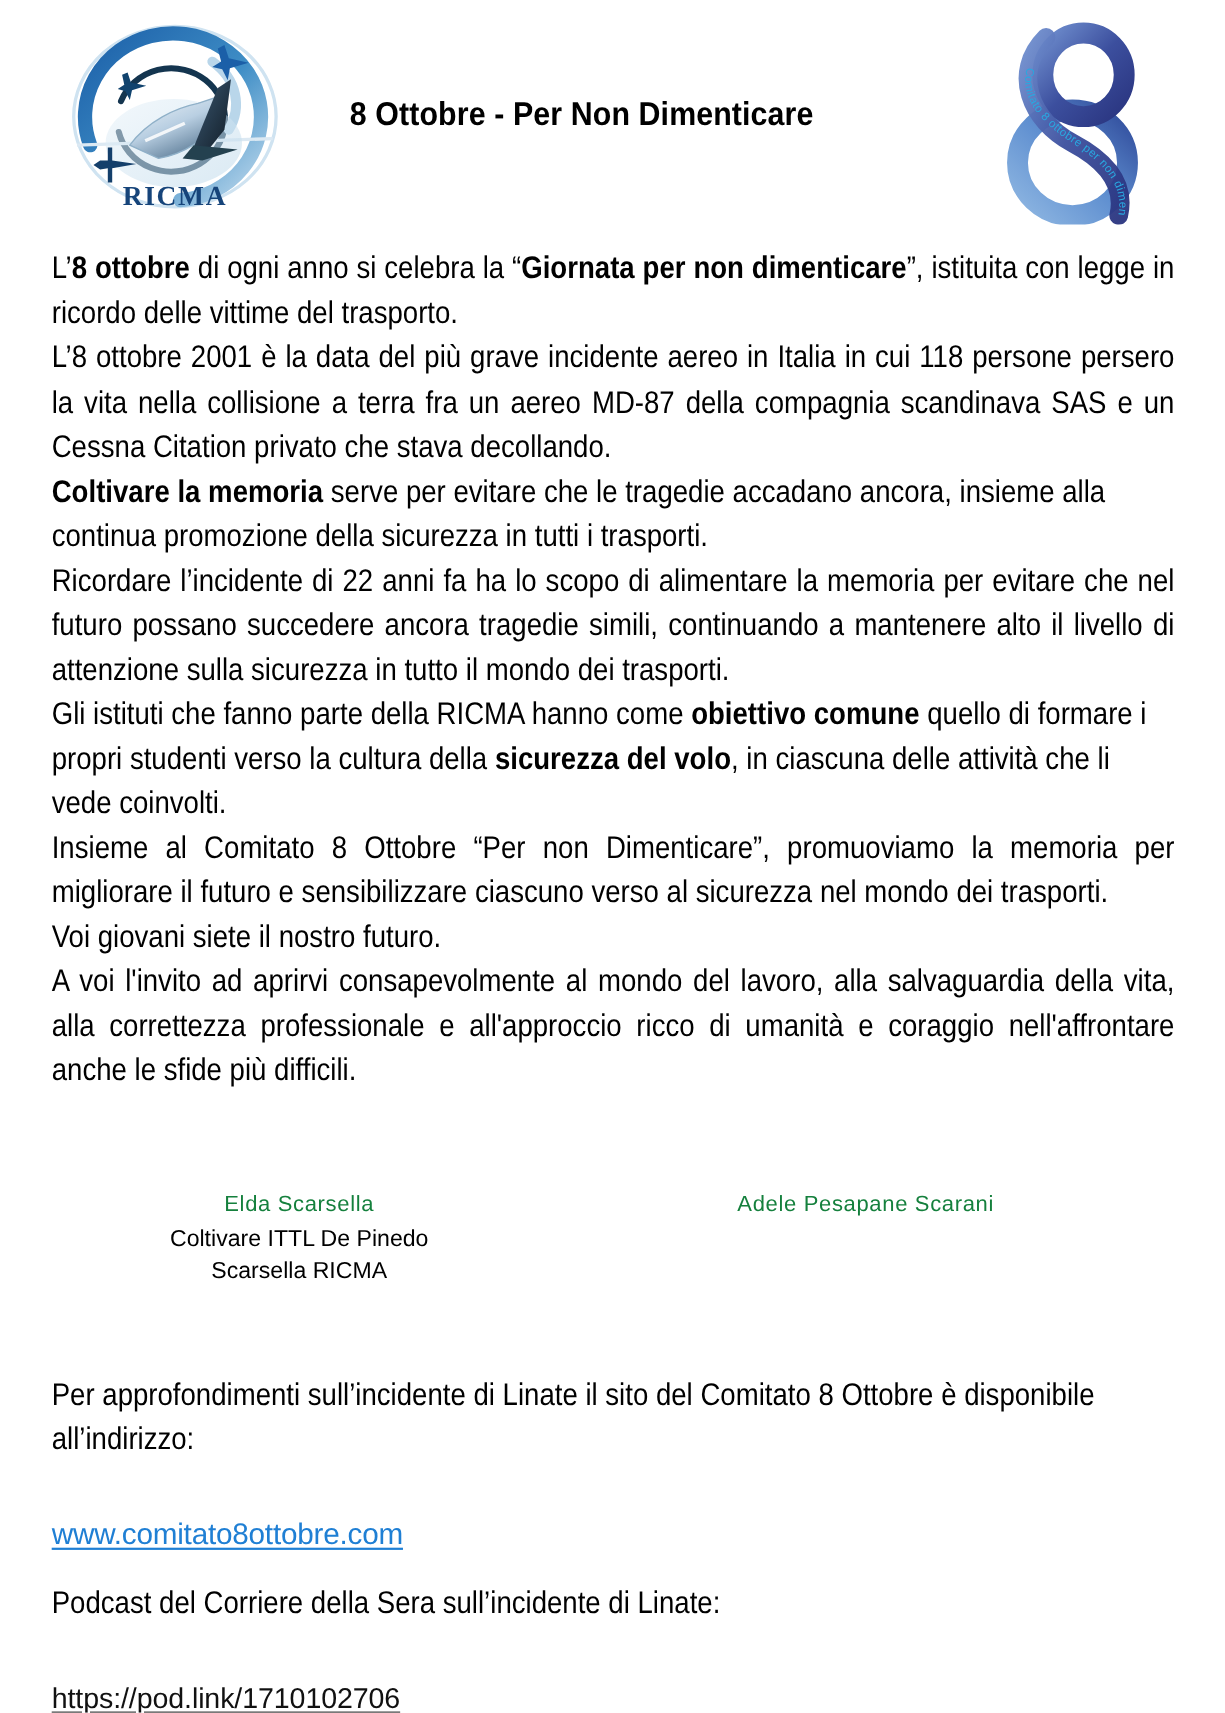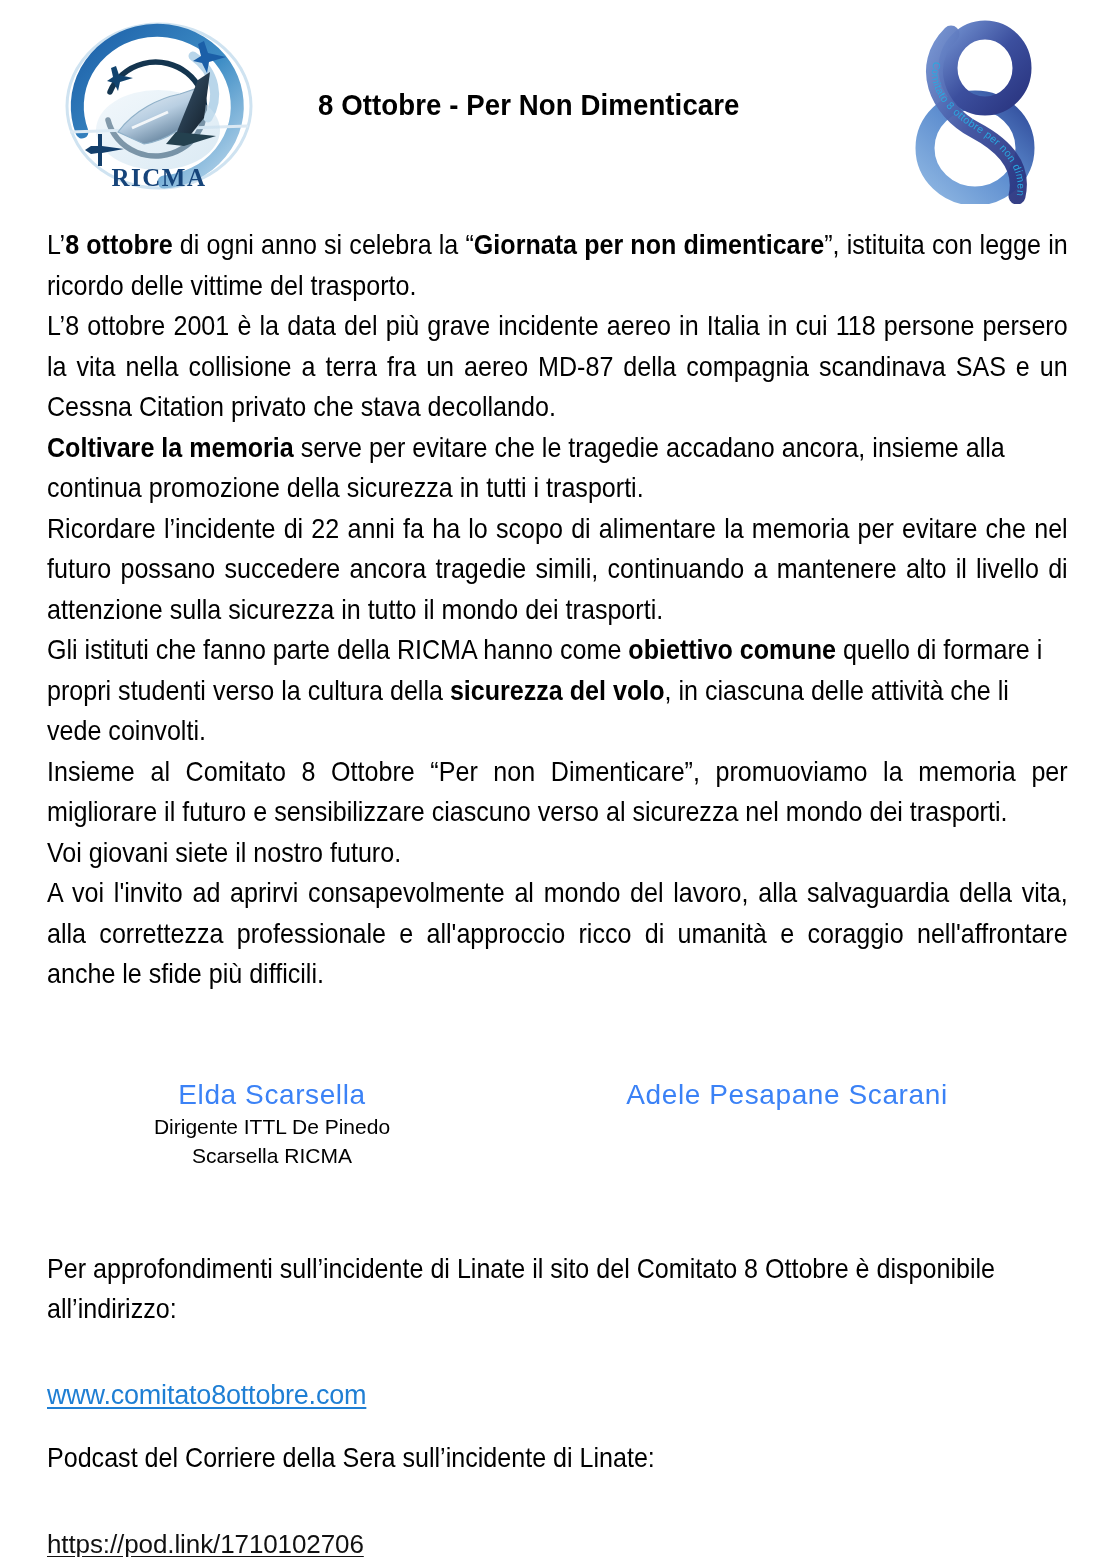--- a/index.html
+++ b/index.html
@@ -81,24 +81,24 @@
     width: 1021px;
     display: flex;
   }
   .sig-col {
     text-align: center;
   }
   .sig-col.left { width: 450px; }
   .sig-col.right { width: 560px; margin-left: 10px; }
   .sig-name {
     font-family: "Liberation Sans", sans-serif;
-    font-size: 28px;
+    font-size: 20px;
     line-height: 34px;
     letter-spacing: 0.6px;
-    color: #3b82f6;
+    color: #15803d;
   }
   .sig-role {
     font-family: "Liberation Sans", sans-serif;
     font-size: 21px;
     line-height: 29px;
     color: #000;
   }
   .sig-col.right .sig-role { line-height: 26px; }
 
   
@@ -250,21 +250,21 @@
     <p class="para justify">Insieme al Comitato 8 Ottobre “Per non Dimenticare”, promuoviamo la memoria per migliorare il futuro e sensibilizzare ciascuno verso al sicurezza nel mondo dei trasporti.</p>
 
     <p class="para">Voi giovani siete il nostro futuro.</p>
 
     <p class="para justify">A voi l'invito ad aprirvi consapevolmente al mondo del lavoro, alla salvaguardia della vita, alla correttezza professionale e all'approccio ricco di umanità e coraggio nell'affrontare anche le sfide più difficili.</p>
   </div>
 
   <div class="sig-area">
     <div class="sig-col left">
       <div class="sig-name">Elda Scarsella</div>
-      <div class="sig-role">Dirigente ITTL De Pinedo</div>
+      <div class="sig-role">Coltivare ITTL De Pinedo</div>
       <div class="sig-role">Scarsella RICMA</div>
     </div>
     <div class="sig-col right">
       <div class="sig-name">Adele  Pesapane  Scarani</div>
     </div>
   </div>
 
   <div class="footer-wrap">
     <p class="foot-para">Per approfondimenti sull’incidente di Linate il sito del Comitato 8 Ottobre è disponibile all’indirizzo:</p>
 

